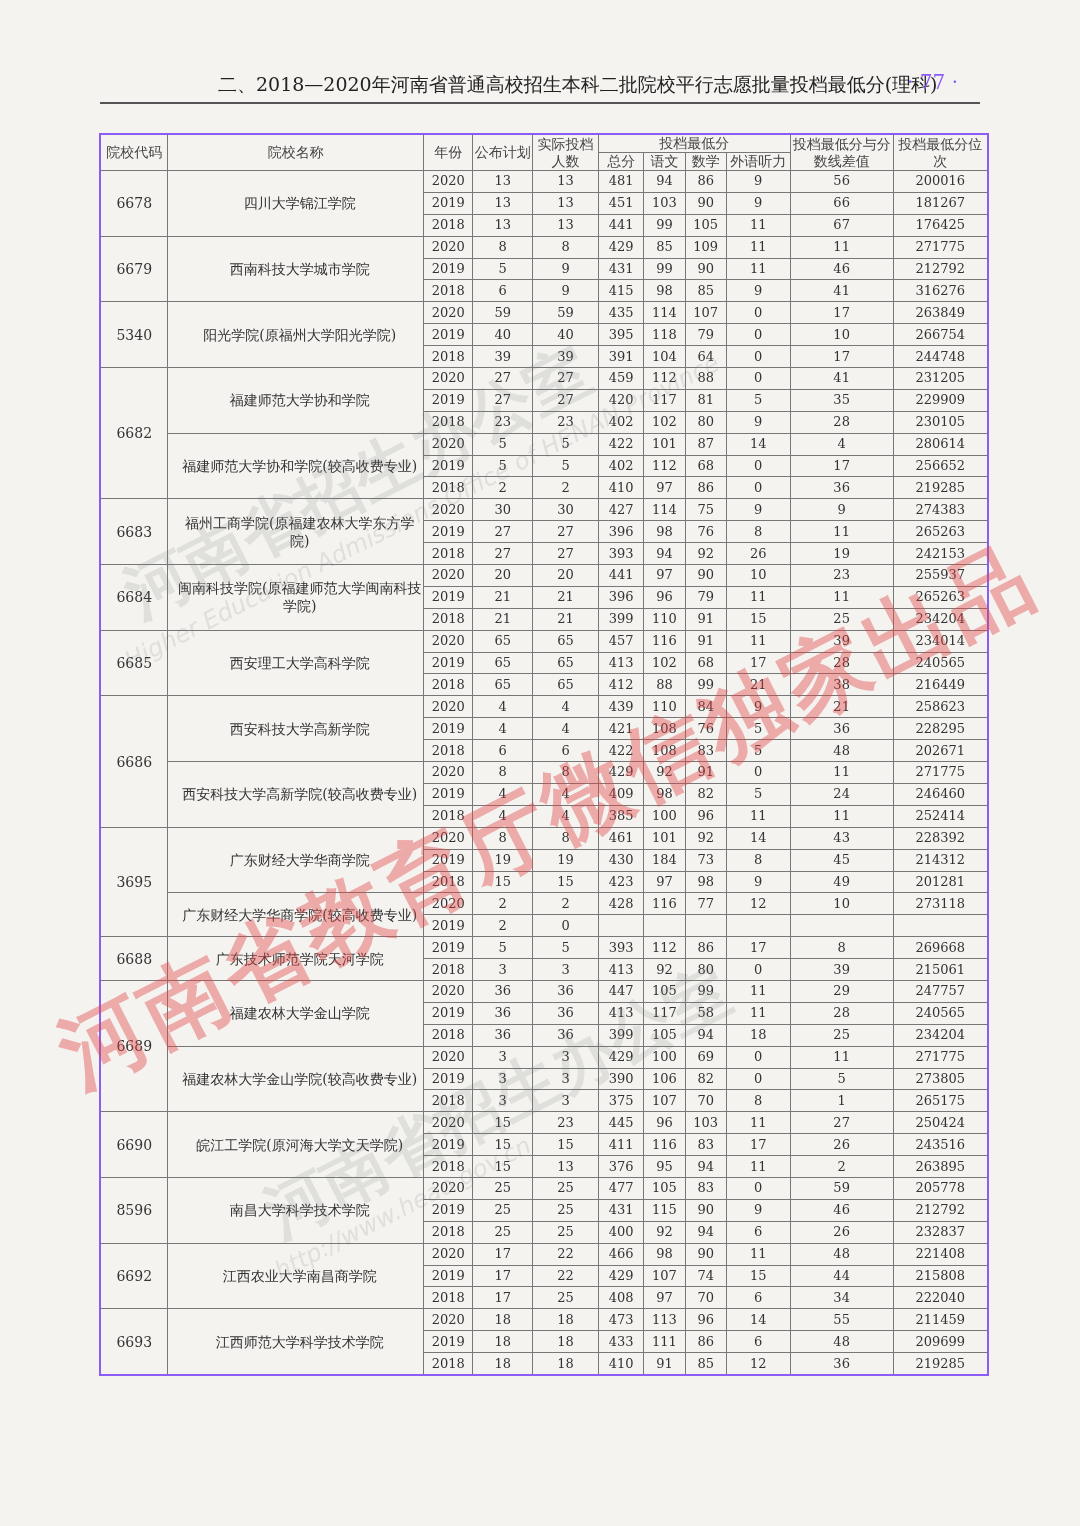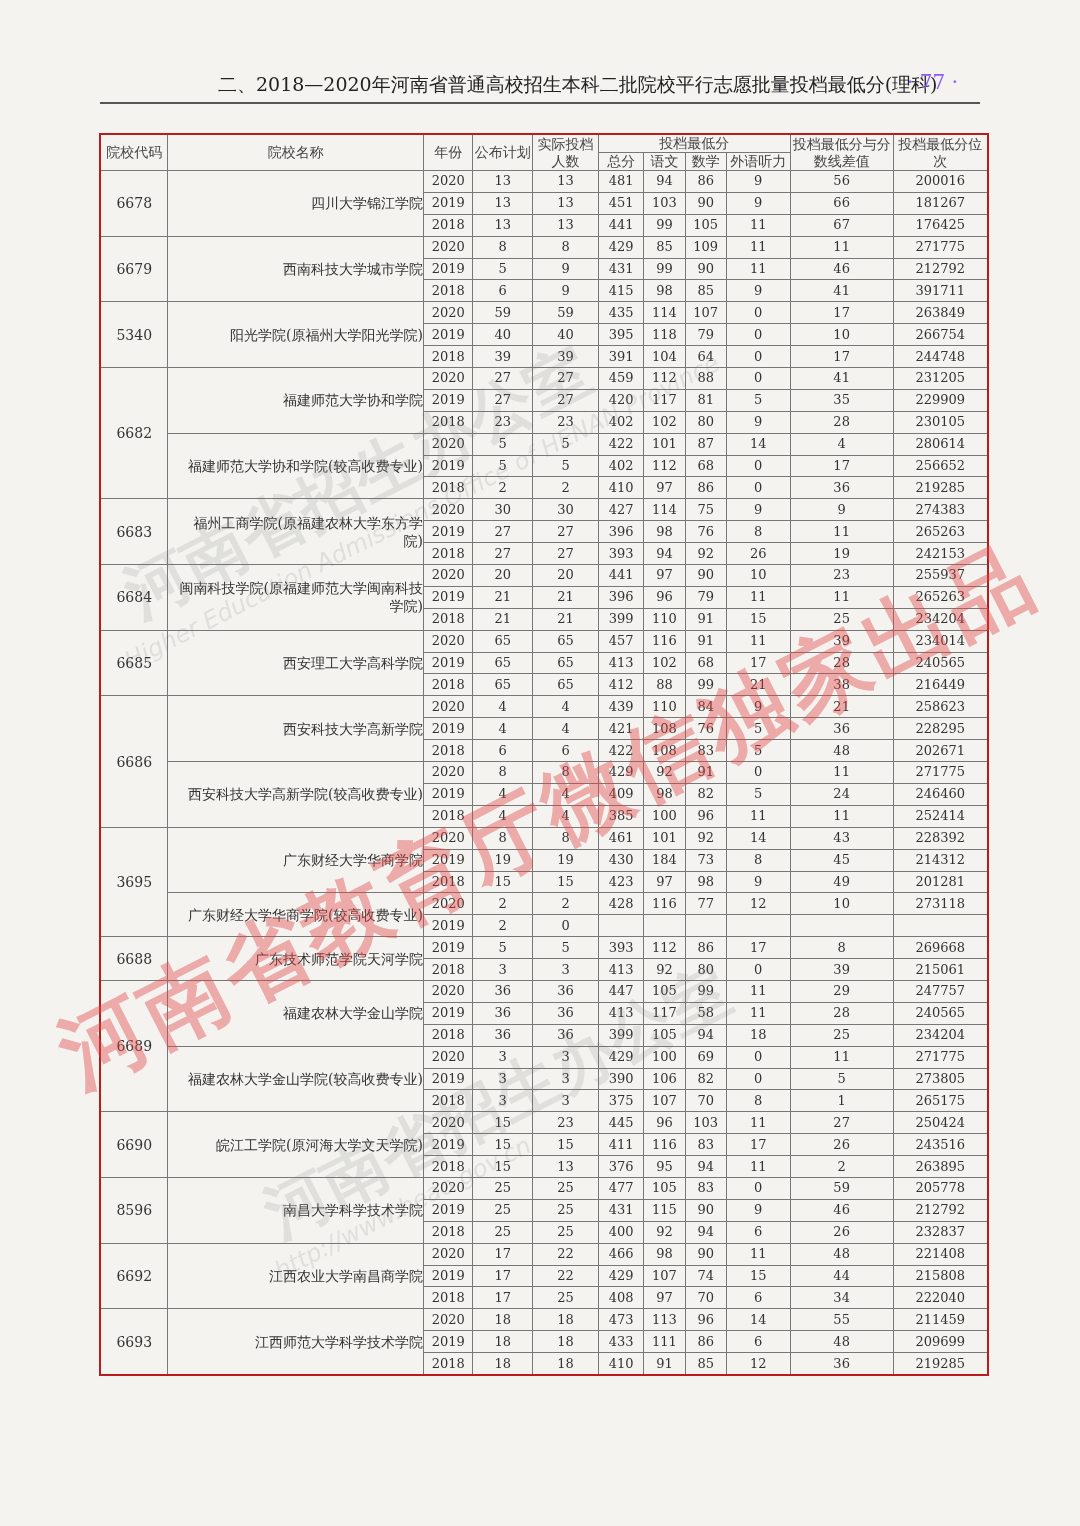--- a/index.html
+++ b/index.html
@@ -12,29 +12,29 @@
     border-bottom:2px solid #555;
   }
   .header .title {
     position:absolute; left:118px; top:4px; font-size:19px; letter-spacing:0px; color:#222;
   }
   .header .pageno {
     position:absolute; right:22px; top:2px; font-size:20px; color:#8b5cf6;
   }
   table.grid {
     position:absolute; left:99px; top:133px; width:890px; border-collapse:collapse;
-    table-layout:fixed; border:2px solid #b91c1c; font-size:13px;
+    table-layout:fixed; border:2px solid #8b5cf6; font-size:13px;
   }
   table.grid th, table.grid td {
     border:1px solid #777; text-align:center; vertical-align:middle;
     padding:0; line-height:14px; font-weight:normal; color:#333;
   }
   table.grid th { font-size:14px; line-height:17px; color:#444; }
   table.grid td { height:20.9px; }
-  table.grid td.name { text-align:right; padding-left:8px; font-size:14px; line-height:18px; }
+  table.grid td.name { text-align:center; padding-left:8px; font-size:14px; line-height:18px; }
   table.grid td.code { font-size:14px; }
   .wm-red {
     position:absolute; left:40px; top:720px; font-family:"DejaVu Sans","Liberation Sans",sans-serif;
     font-weight:bold; font-size:86px; color:rgba(225,70,70,0.42); transform:rotate(-27deg);
     transform-origin:left top; white-space:nowrap; letter-spacing:4px; pointer-events:none;
     top:1010px;
   }
   .wm-gray {
     position:absolute; font-family:"DejaVu Sans","Liberation Sans",sans-serif; font-weight:bold;
     color:rgba(120,120,120,0.16); white-space:nowrap; pointer-events:none; transform:rotate(-27deg);
@@ -145,21 +145,21 @@
       </tr>
       <tr>
         <td>2018</td>
         <td>6</td>
         <td>9</td>
         <td>415</td>
         <td>98</td>
         <td>85</td>
         <td>9</td>
         <td>41</td>
-        <td>391711</td>
+        <td>316276</td>
       </tr>
       <tr>
         <td class="code" rowspan="3">5340</td>
         <td class="name" rowspan="3">阳光学院(原福州大学阳光学院)</td>
         <td>2020</td>
         <td>59</td>
         <td>59</td>
         <td>435</td>
         <td>114</td>
         <td>107</td>

